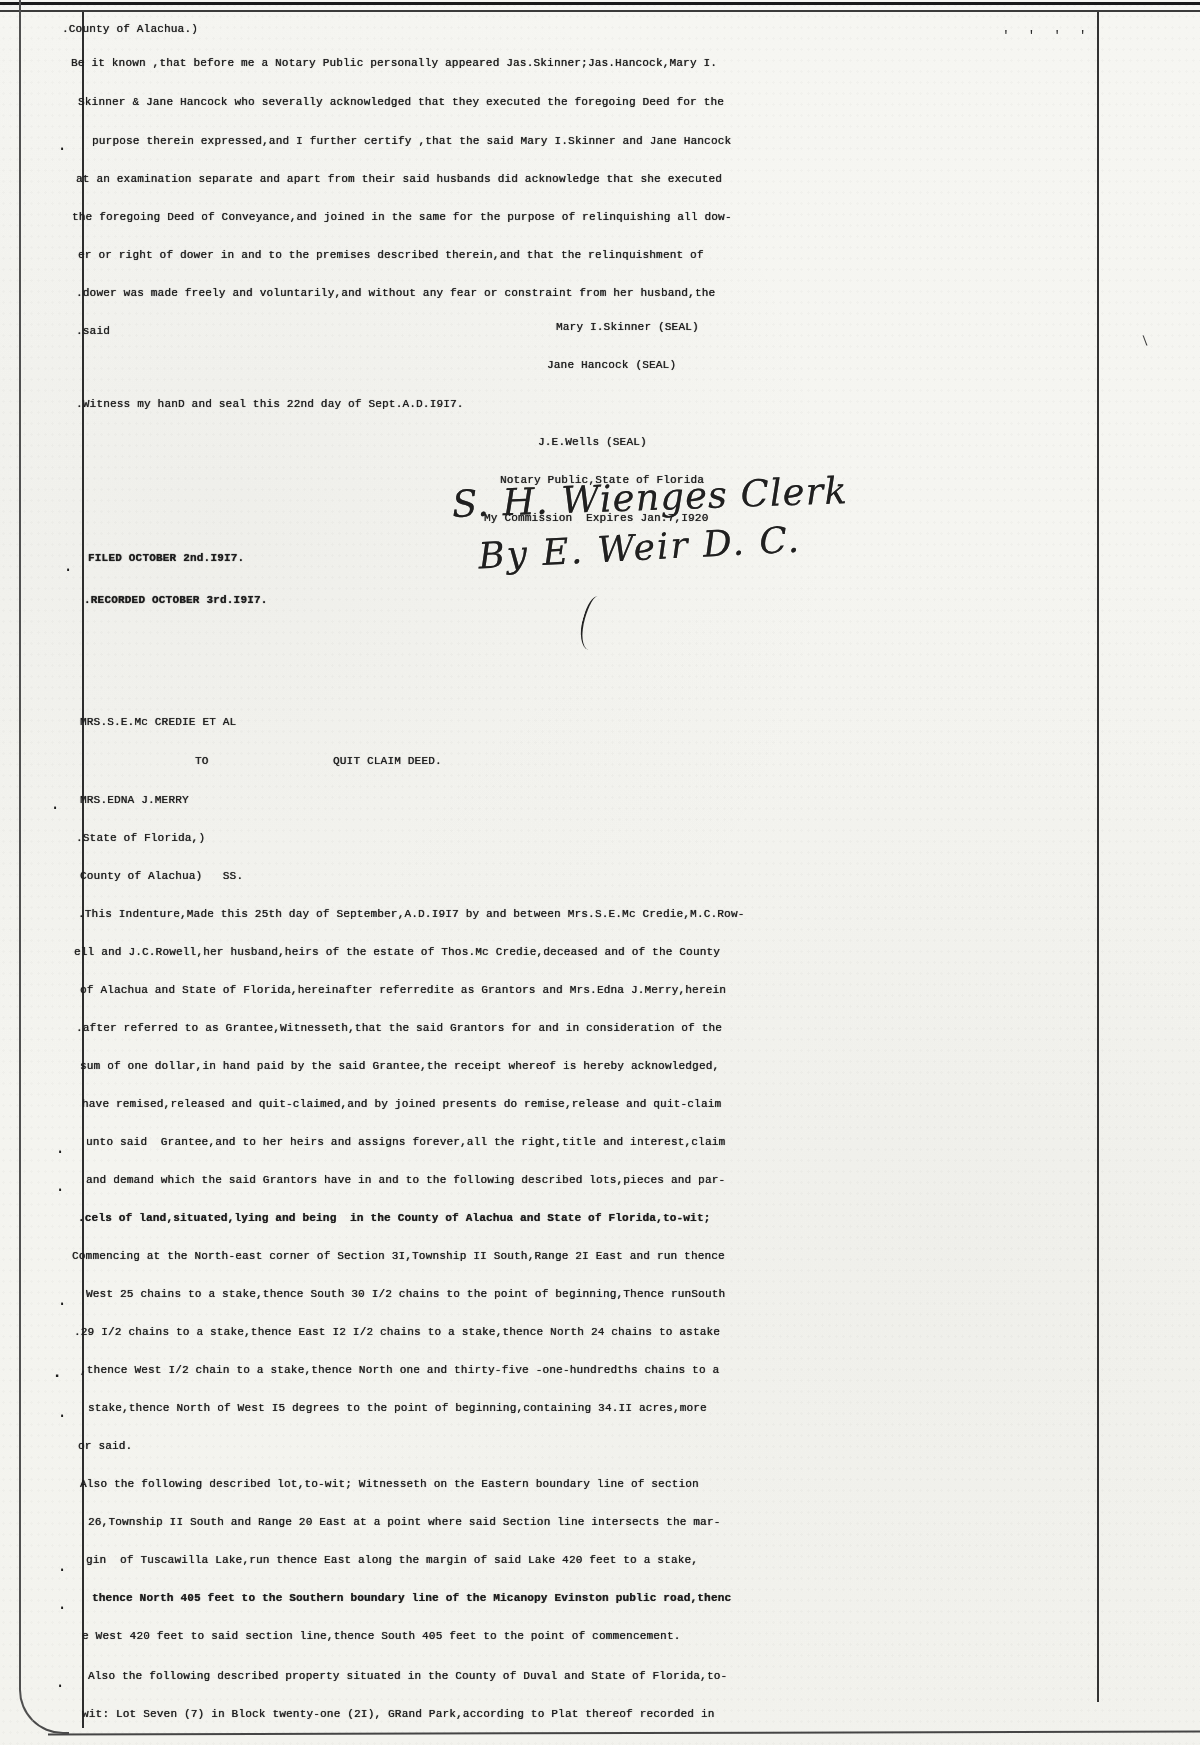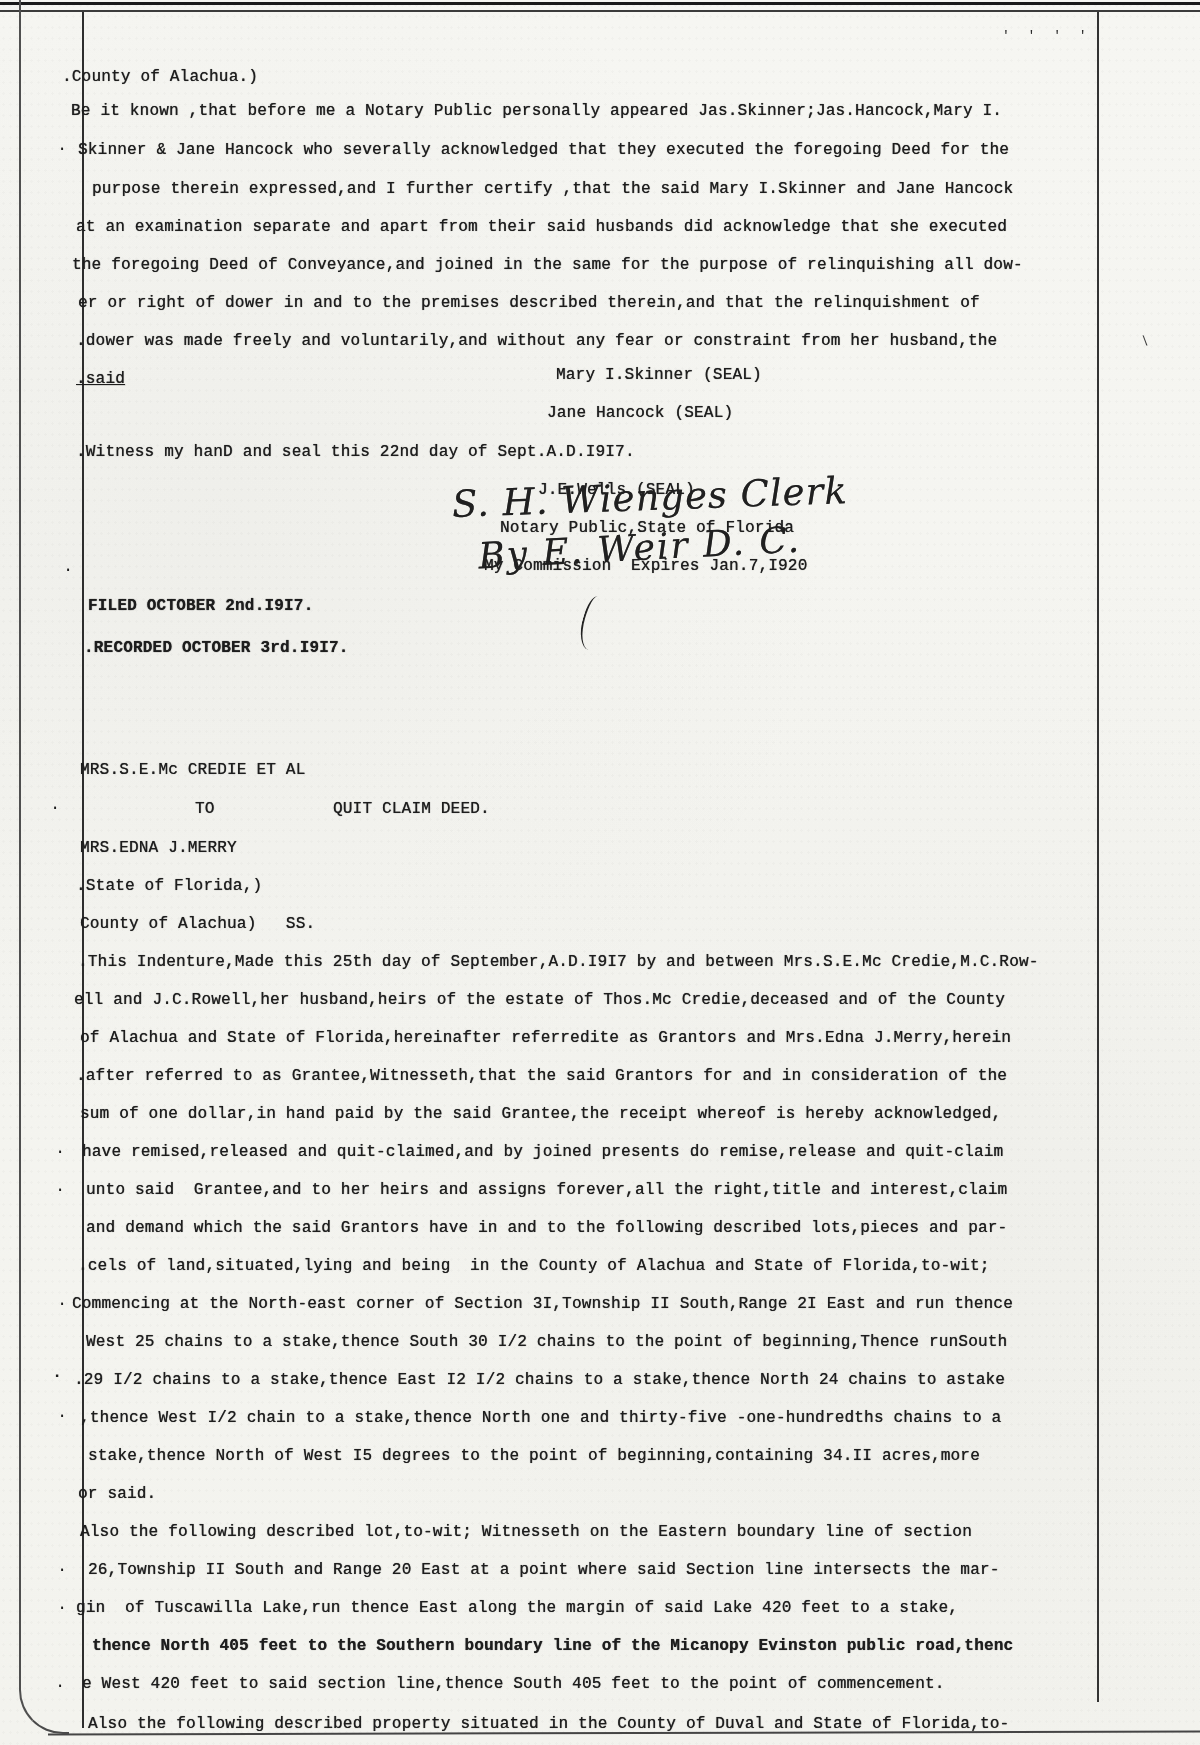--- a/index.html
+++ b/index.html
@@ -8,24 +8,23 @@
     position:relative;width:1200px;height:1745px;overflow:hidden;
     background:
       radial-gradient(circle at 18% 30%, rgba(120,120,115,0.05), transparent 40%),
       radial-gradient(circle at 80% 70%, rgba(120,120,115,0.04), transparent 45%),
       radial-gradient(rgba(40,40,40,0.022) 1px, transparent 1.2px),
       linear-gradient(180deg,#f6f6f2,#f3f3ee);
     background-size:auto,auto,7px 11px,auto;
     font-family:"Liberation Mono","DejaVu Sans Mono",monospace;
   }
   .line{
-    position:absolute;font-size:16px;line-height:21px;letter-spacing:0.2px;
+    position:absolute;font-size:11px;line-height:21px;letter-spacing:0.2px;
     color:#1d1d1d;white-space:pre;
     text-shadow:0 0 0.8px rgba(30,30,30,0.75), 0.4px 0.4px 0.5px rgba(30,30,30,0.35);
-    margin-top:48px;
   }
   .line.strong{font-weight:bold;text-shadow:0 0 1px rgba(10,10,10,0.9);}
   .margin-dot{position:absolute;font-size:17px;color:#1c1c1c;}
   .margin-dot.strong{font-weight:bold;}
   
   .rule-top-a{position:absolute;left:0;top:2px;width:100%;height:3px;background:#1a1a1a;}
   .rule-top-b{position:absolute;left:0;top:10px;width:100%;height:2px;background:#3b3b3b;}
   .edge-left-outer{position:absolute;left:19px;top:0;width:2px;height:1688px;background:#4f4f4f;}
   .rule-left{position:absolute;left:82px;top:12px;width:2px;height:1716px;background:#2d2d2d;}
   .rule-right{position:absolute;left:1097px;top:12px;width:2px;height:1690px;background:#333;}
@@ -66,21 +65,21 @@
 
   <div>
       <div class="line" style="top: 19px; left: 62px;">.County of Alachua.)</div>
       <div class="line" style="top: 53px; left: 71px;">Be it known ,that before me a Notary Public personally appeared Jas.Skinner;Jas.Hancock,Mary I.</div>
       <div class="line" style="top: 92px; left: 78px;">Skinner &amp; Jane Hancock who severally acknowledged that they executed the foregoing Deed for the</div>
       <div class="line" style="top: 131px; left: 92px;">purpose therein expressed,and I further certify ,that the said Mary I.Skinner and Jane Hancock</div>
       <div class="line" style="top: 169px; left: 76px;">at an examination separate and apart from their said husbands did acknowledge that she executed</div>
       <div class="line" style="top: 207px; left: 72px;">the foregoing Deed of Conveyance,and joined in the same for the purpose of relinquishing all dow-</div>
       <div class="line" style="top: 245px; left: 78px;">er or right of dower in and to the premises described therein,and that the relinquishment of</div>
       <div class="line" style="top: 283px; left: 76px;">.dower was made freely and voluntarily,and without any fear or constraint from her husband,the</div>
-      <div class="line" style="top: 321px; left: 76px; text-decoration: underline;">.said</div>
+      <div class="line" style="top: 321px; left: 76px;">.said</div>
       <div class="line" style="top: 317px; left: 556px;">Mary I.Skinner (SEAL)</div>
       <div class="line" style="top: 355px; left: 547px;">Jane Hancock (SEAL)</div>
       <div class="line" style="top: 394px; left: 76px;">.Witness my hanD and seal this 22nd day of Sept.A.D.I9I7.</div>
       <div class="line" style="top: 432px; left: 538px;">J.E.Wells (SEAL)</div>
       <div class="line" style="top: 470px; left: 500px;">Notary Public,State of Florida</div>
       <div class="line" style="top: 508px; left: 484px;">My Commission  Expires Jan.7,I920</div>
       <div class="line strong" style="top: 548px; left: 88px;">FILED OCTOBER 2nd.I9I7.</div>
       <div class="line strong" style="top: 590px; left: 84px;">.RECORDED OCTOBER 3rd.I9I7.</div>
       <div class="line" style="top: 712px; left: 80px;">MRS.S.E.Mc CREDIE ET AL</div>
       <div class="line" style="top: 751px; left: 195px;">TO</div>
@@ -89,30 +88,30 @@
       <div class="line" style="top: 828px; left: 76px; text-align: right;">.State of Florida,)</div>
       <div class="line" style="top: 866px; left: 80px;">County of Alachua)   SS.</div>
       <div class="line" style="top: 904px; left: 78px;">.This Indenture,Made this 25th day of September,A.D.I9I7 by and between Mrs.S.E.Mc Credie,M.C.Row-</div>
       <div class="line" style="top: 942px; left: 74px;">ell and J.C.Rowell,her husband,heirs of the estate of Thos.Mc Credie,deceased and of the County</div>
       <div class="line" style="top: 980px; left: 80px;">of Alachua and State of Florida,hereinafter referredite as Grantors and Mrs.Edna J.Merry,herein</div>
       <div class="line" style="top: 1018px; left: 76px;">.after referred to as Grantee,Witnesseth,that the said Grantors for and in consideration of the</div>
       <div class="line" style="top: 1056px; left: 80px;">sum of one dollar,in hand paid by the said Grantee,the receipt whereof is hereby acknowledged,</div>
       <div class="line" style="top: 1094px; left: 82px;">have remised,released and quit-claimed,and by joined presents do remise,release and quit-claim</div>
       <div class="line" style="top: 1132px; left: 86px;">unto said  Grantee,and to her heirs and assigns forever,all the right,title and interest,claim</div>
       <div class="line" style="top: 1170px; left: 86px;">and demand which the said Grantors have in and to the following described lots,pieces and par-</div>
-      <div class="line" style="top: 1208px; left: 78px;">.cels of land,situated,lying and being  in the County of Alachua and State of Florida,to-wit;</div>
+      <div class="line" style="top: 1208px; left: 78px; font-weight: bold;">.cels of land,situated,lying and being  in the County of Alachua and State of Florida,to-wit;</div>
       <div class="line" style="top: 1246px; left: 72px;">Commencing at the North-east corner of Section 3I,Township II South,Range 2I East and run thence</div>
       <div class="line" style="top: 1284px; left: 86px;">West 25 chains to a stake,thence South 30 I/2 chains to the point of beginning,Thence runSouth</div>
       <div class="line" style="top: 1322px; left: 74px;">.29 I/2 chains to a stake,thence East I2 I/2 chains to a stake,thence North 24 chains to astake</div>
       <div class="line" style="top: 1360px; left: 80px;">,thence West I/2 chain to a stake,thence North one and thirty-five -one-hundredths chains to a</div>
       <div class="line" style="top: 1398px; left: 88px;">stake,thence North of West I5 degrees to the point of beginning,containing 34.II acres,more</div>
       <div class="line" style="top: 1436px; left: 78px;">or said.</div>
       <div class="line" style="top: 1474px; left: 80px;">Also the following described lot,to-wit; Witnesseth on the Eastern boundary line of section</div>
       <div class="line" style="top: 1512px; left: 88px;">26,Township II South and Range 20 East at a point where said Section line intersects the mar-</div>
-      <div class="line" style="top: 1550px; left: 76px;">gin  of Tuscawilla Lake,run thence East along the margin of said Lake 420 feet to a stake,</div>
+      <div class="line" style="top: 1550px; left: 86px;">gin  of Tuscawilla Lake,run thence East along the margin of said Lake 420 feet to a stake,</div>
       <div class="line" style="top: 1588px; left: 92px; font-weight: bold;">thence North 405 feet to the Southern boundary line of the Micanopy Evinston public road,thenc</div>
       <div class="line" style="top: 1626px; left: 82px;">e West 420 feet to said section line,thence South 405 feet to the point of commencement.</div>
       <div class="line" style="top: 1666px; left: 88px;">Also the following described property situated in the County of Duval and State of Florida,to-</div>
       <div class="line" style="top: 1704px; left: 82px;">wit: Lot Seven (7) in Block twenty-one (2I), GRand Park,according to Plat thereof recorded in</div>
     </div>
 
   <div>
       <span class="margin-dot" style="top: 136px; left: 57px;">.</span>
       <span class="margin-dot" style="top: 557px; left: 63px;">.</span>
       <span class="margin-dot" style="top: 795px; left: 50px;">.</span>

